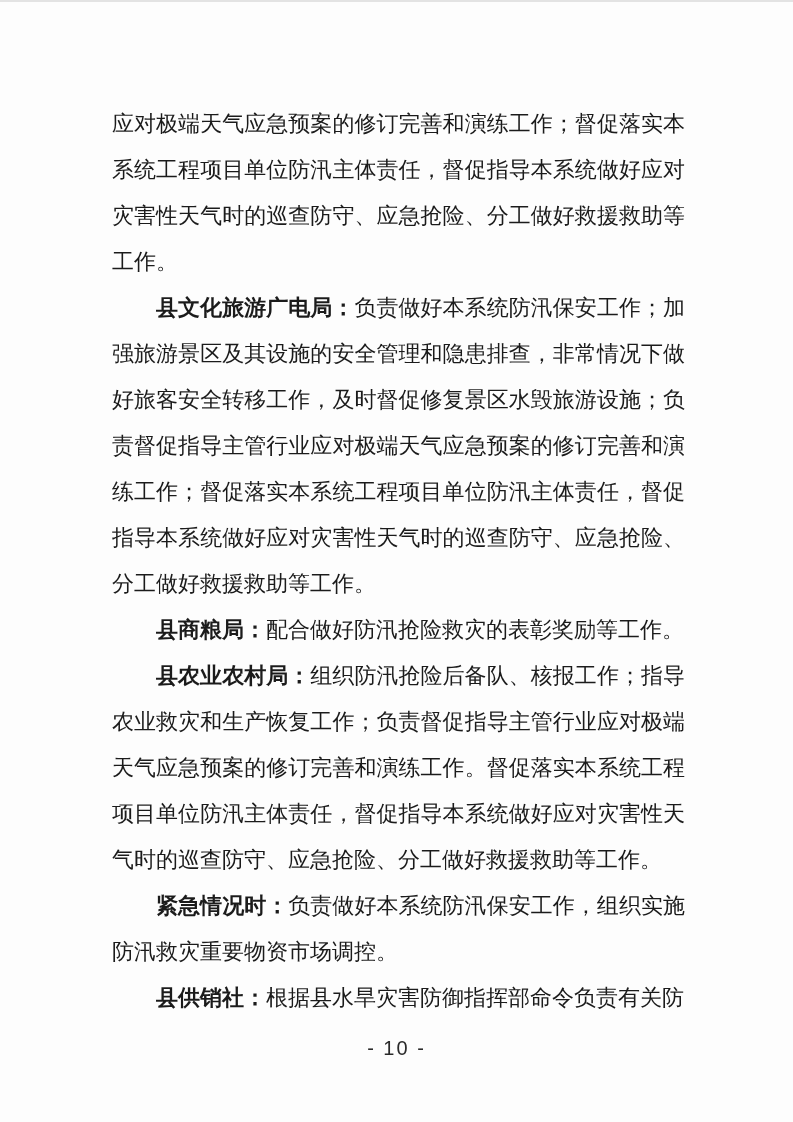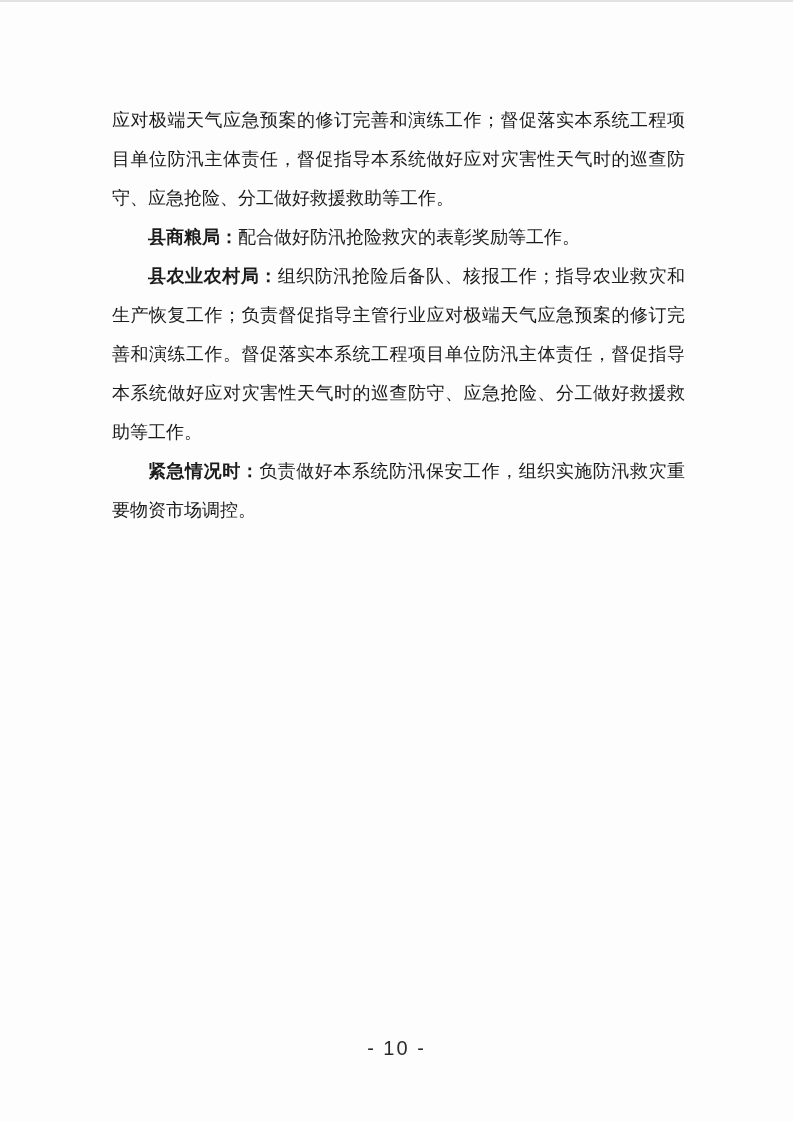--- a/index.html
+++ b/index.html
@@ -18,22 +18,22 @@
     overflow: hidden;
     box-sizing: border-box;
     border-top: 2px solid #e3e3e3;
   }
   .content {
     position: absolute;
     left: 112px;
     top: 99px;
     width: 573px;
     color: #1b1b1b;
-    font-size: 18px;
-    line-height: 39px;
+    font-size: 22px;
+    line-height: 46px;
     text-align: justify;
     text-justify: inter-character;
     letter-spacing: 0;
   }
   .para {
     margin: 0;
     padding: 0;
     text-indent: 2em;
   }
   .para.first {
@@ -58,27 +58,29 @@
   }
 </style>
 </head>
 <body>
 
 <div class="page">
   <div class="content">
 
     <p class="para first"><span>应对极端天气应急预案的修订完善和演练工作；督促落实本系统工程项目单位防汛主体责任，督促指导本系统做好应对灾害性天气时的巡查防守、应急抢险、分工做好救援救助等工作。</span></p>
 
+    <p class="para"><span class="lead">县文化旅游广电局：</span><span>负责做好本系统防汛保安工作；加强旅游景区及其设施的安全管理和隐患排查，非常情况下做好旅客安全转移工作，及时督促修复景区水毁旅游设施；负责督促指导主管行业应对极端天气应急预案的修订完善和演练工作；督促落实本系统工程项目单位防汛主体责任，督促指导本系统做好应对灾害性天气时的巡查防守、应急抢险、分工做好救援救助等工作。</span></p>
 
 
     <p class="para"><span class="lead">县商粮局：</span><span>配合做好防汛抢险救灾的表彰奖励等工作。</span></p>
 
     <p class="para"><span class="lead">县农业农村局：</span><span>组织防汛抢险后备队、核报工作；指导农业救灾和生产恢复工作；负责督促指导主管行业应对极端天气应急预案的修订完善和演练工作。督促落实本系统工程项目单位防汛主体责任，督促指导本系统做好应对灾害性天气时的巡查防守、应急抢险、分工做好救援救助等工作。</span></p>
 
     <p class="para"><span class="lead">紧急情况时：</span><span>负责做好本系统防汛保安工作，组织实施防汛救灾重要物资市场调控。</span></p>
 
+    <p class="para"><span class="lead">县供销社：</span><span>根据县水旱灾害防御指挥部命令负责有关防</span></p>
 
   </div>
 
   <div class="footer">
     <span class="page-num">- 10 -</span>
   </div>
 </div>
 
 </body></html>

